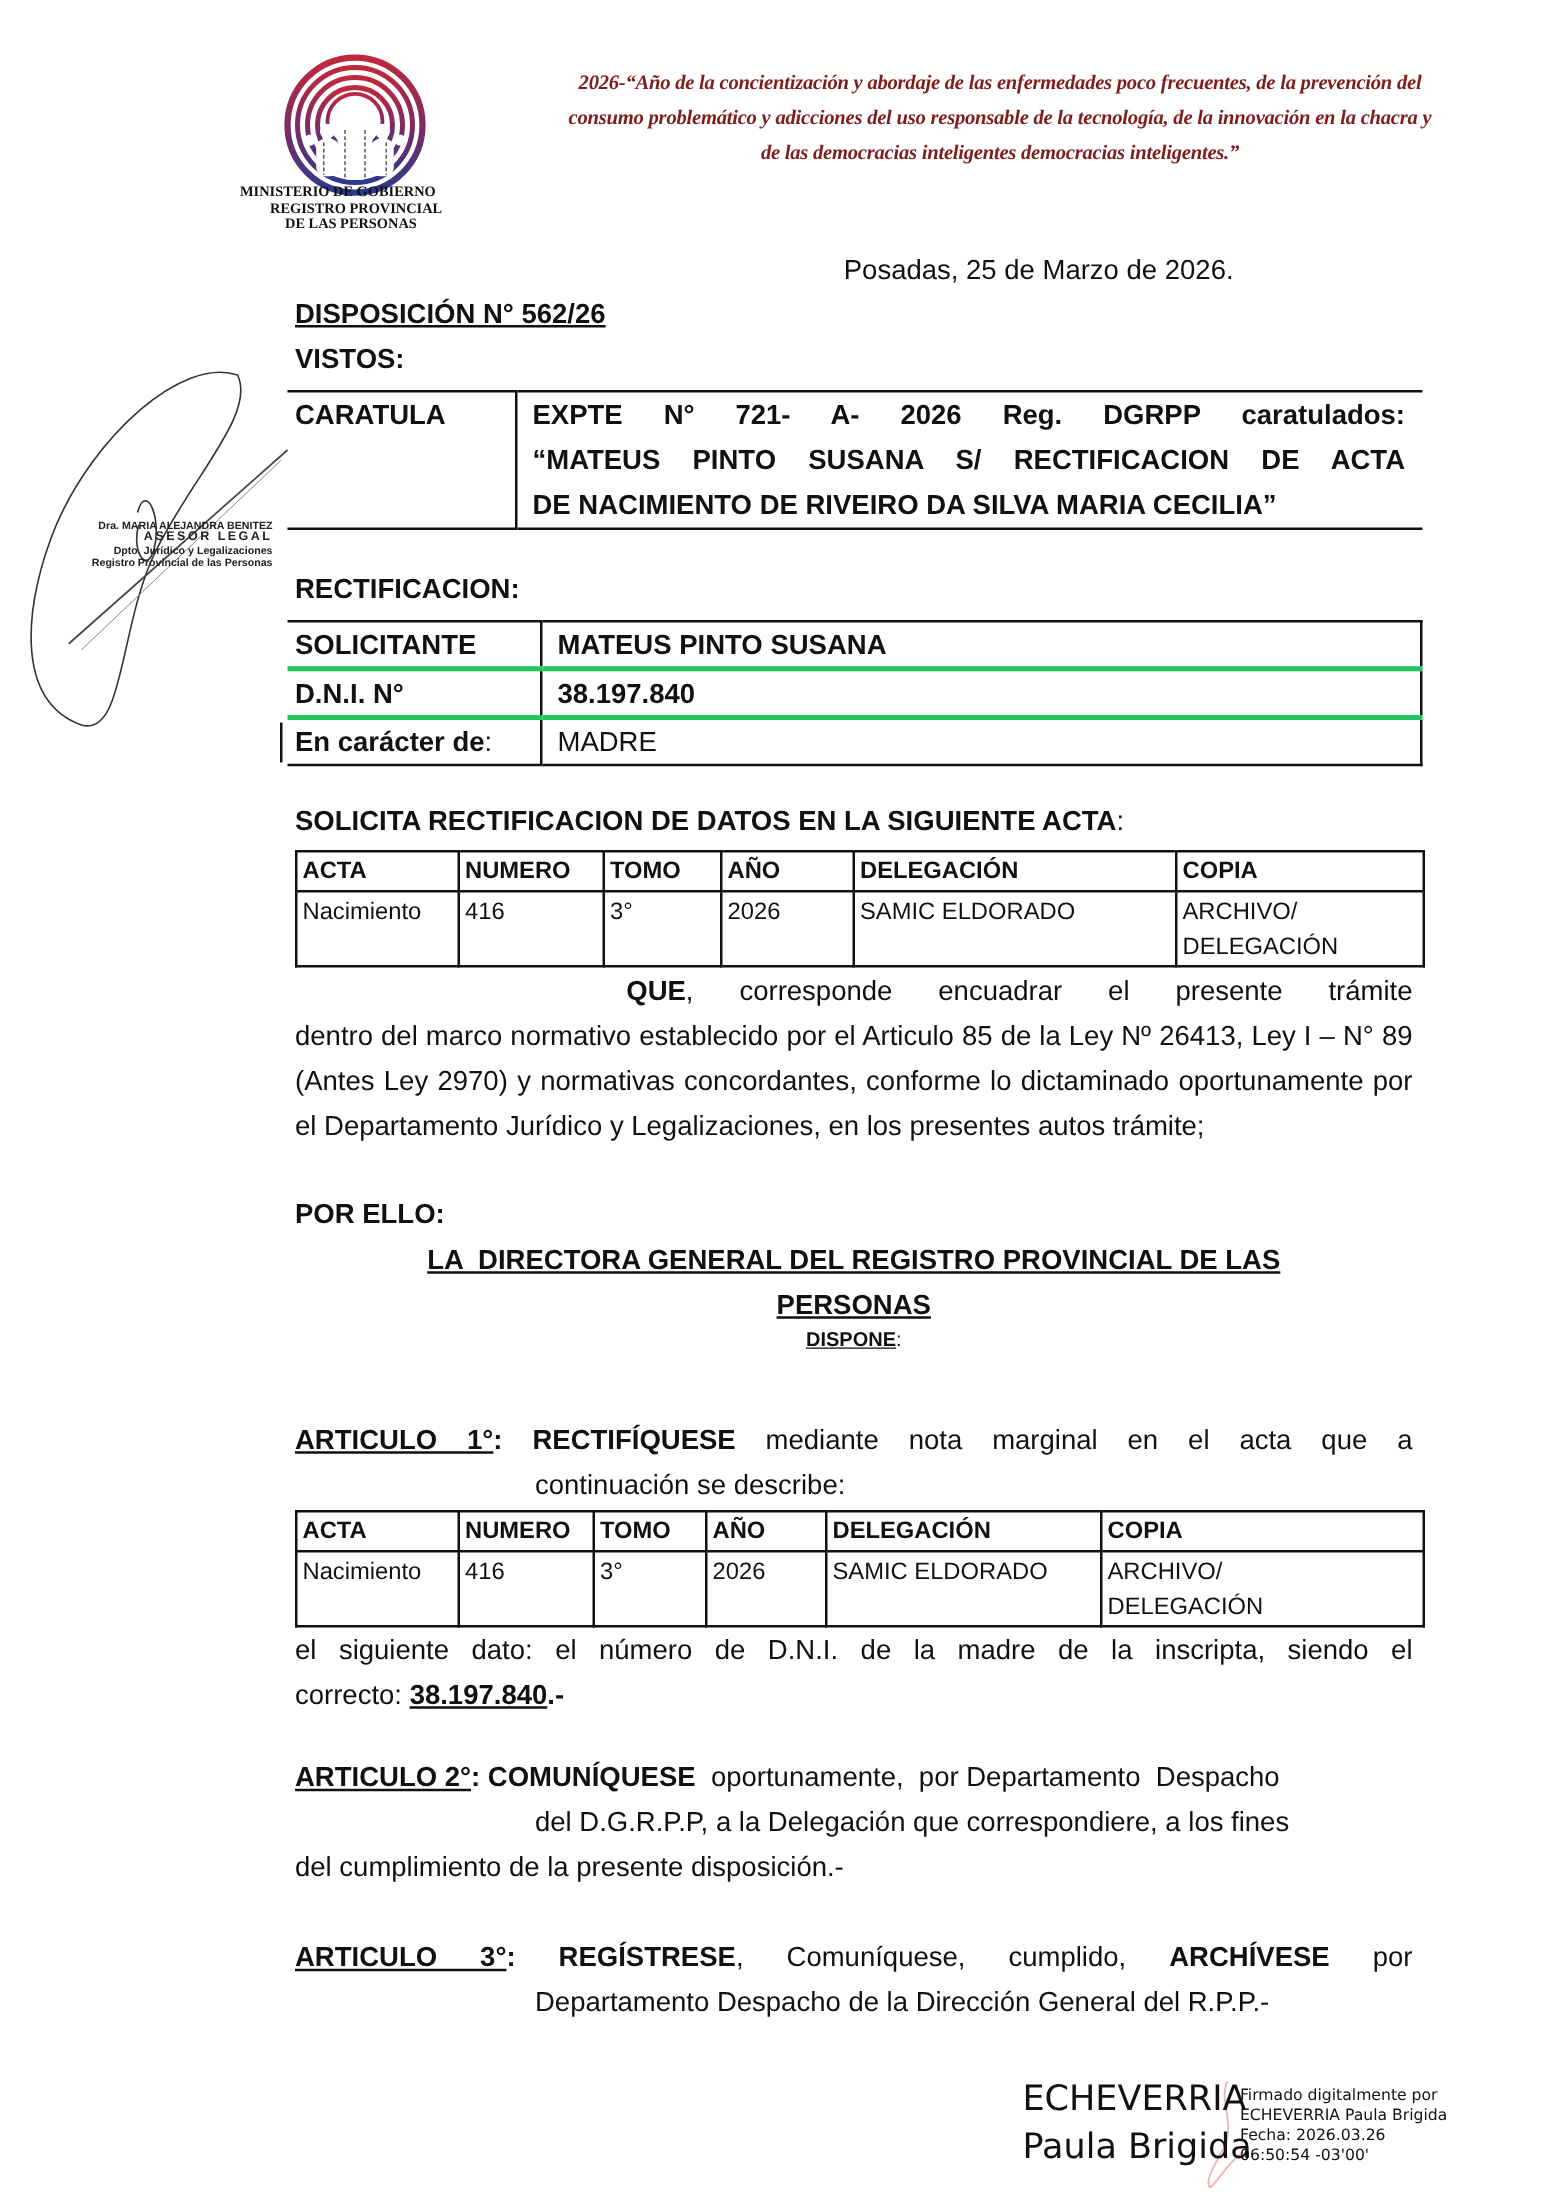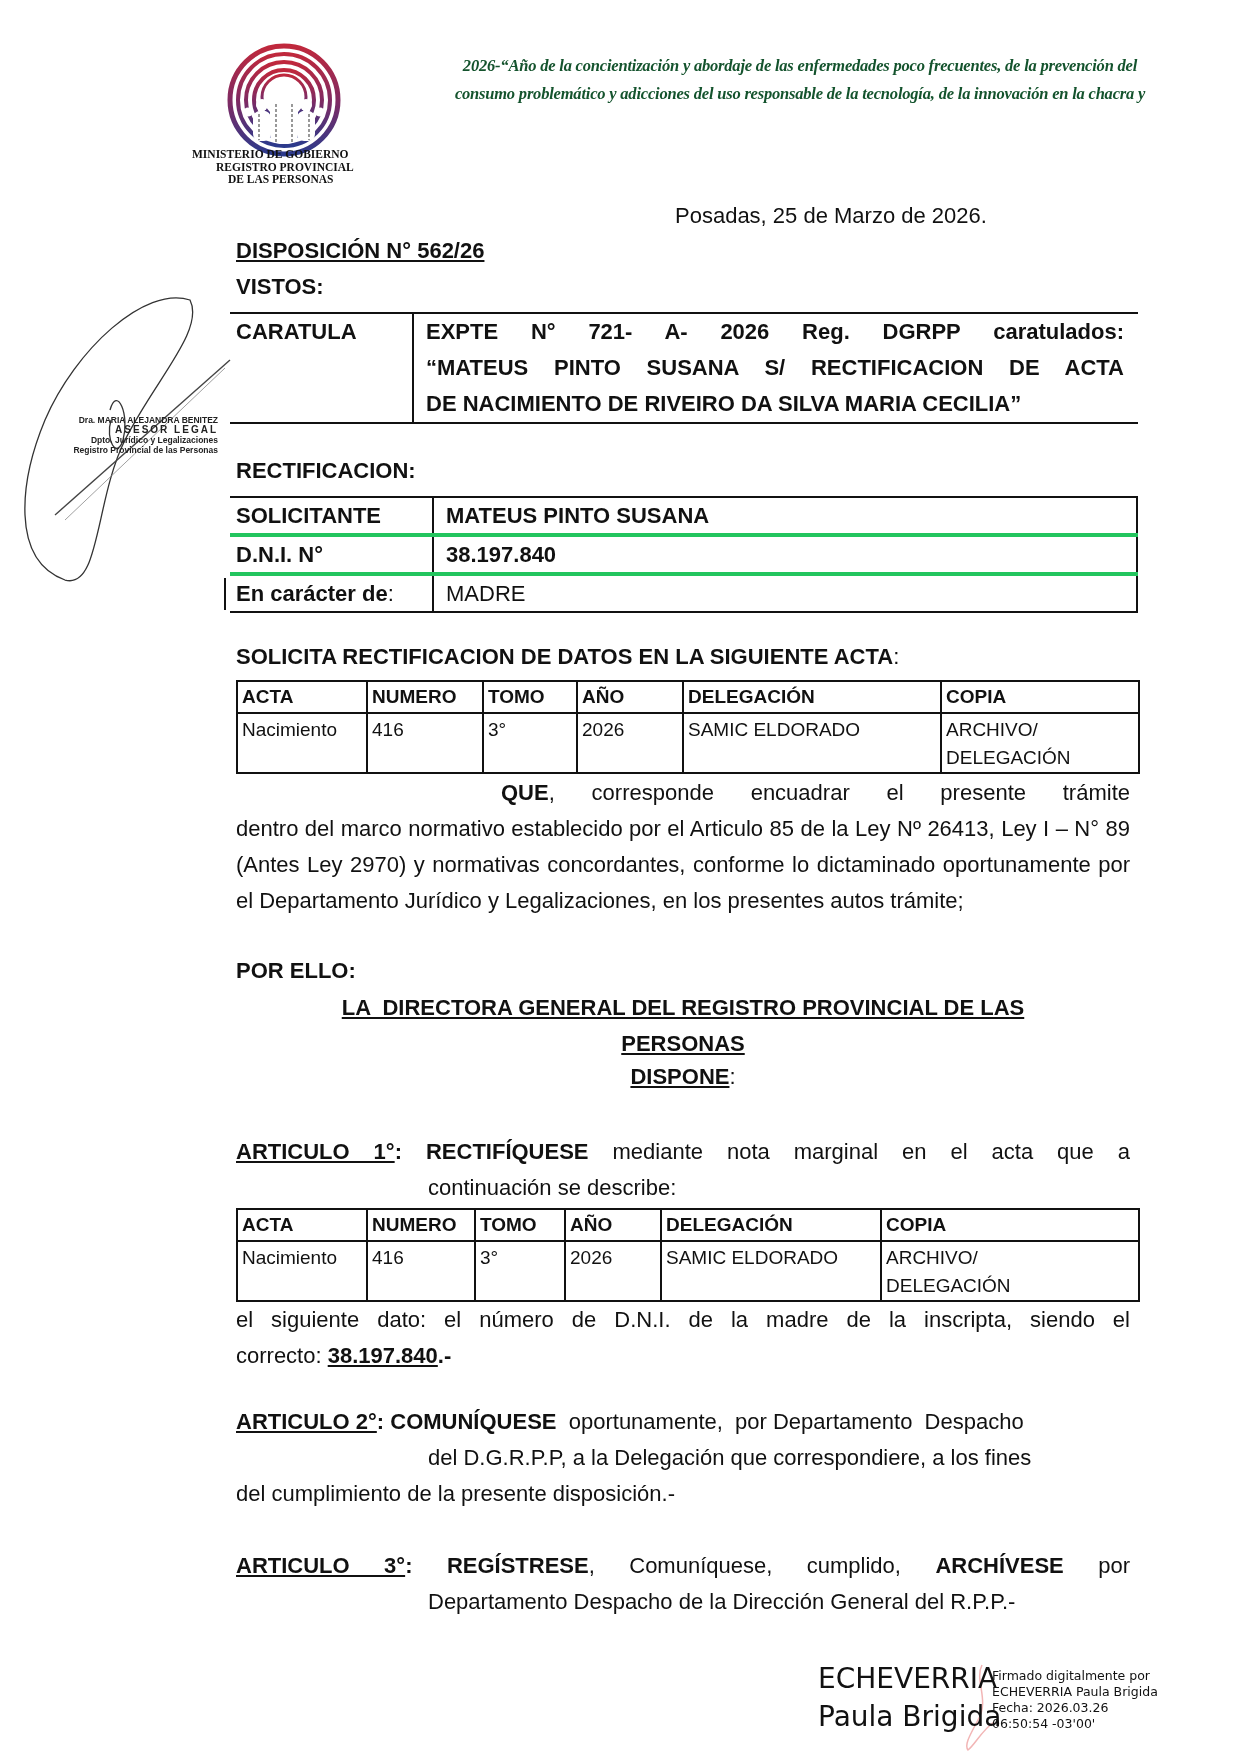--- a/index.html
+++ b/index.html
@@ -8,21 +8,21 @@
   .abs { position: absolute; }
 
   
   .logo { left: 226px; top: 42px; width: 116px; height: 116px; }
   .ministry { left: 192px; top: 148px; font-family: "Liberation Serif", serif; font-weight: bold;
               font-size: 11.5px; line-height: 12.5px; color: #111; }
   .ministry div:nth-child(2) { padding-left: 24px; }
   .ministry div:nth-child(3) { padding-left: 36px; }
   .motto { left: 430px; top: 52px; width: 740px; text-align: center;
            font-family: "Liberation Serif", serif; font-style: italic; font-weight: bold;
-           font-size: 16.5px; line-height: 28px; color: #14532d; letter-spacing: -0.2px; }
+           font-size: 16.5px; line-height: 28px; color: #7f1d1d; letter-spacing: -0.2px; }
 
   
   .stamp-sig { left: 5px; top: 290px; width: 230px; height: 300px; }
   .stamp-text { left: 38px; top: 415px; width: 180px; text-align: right;
                 font-family: "Liberation Sans", sans-serif; font-weight: bold; font-size: 8.5px;
                 line-height: 10px; color: #222; }
   .stamp-text div:nth-child(2) { letter-spacing: 2px; font-size: 10px; }
   .u { text-decoration: underline; }
 
   .date { left: 675px; top: 203px; font-size: 22px; }
@@ -54,21 +54,21 @@
   .acta1 { left: 236px; top: 680px; }
   .acta2 { left: 236px; top: 1208px; }
 
   .para { left: 236px; width: 894px; font-size: 22px; line-height: 36px; text-align: justify; }
   .que { top: 775px; }
   .que .indent { padding-left: 265px; }
   .porello { left: 236px; top: 958px; font-size: 22px; font-weight: bold; }
   .directora { left: 236px; width: 894px; top: 990px; text-align: center; font-size: 22px;
                font-weight: bold; line-height: 36px; }
   .directora .u { text-decoration: underline; }
-  .dispone { left: 236px; width: 894px; top: 1064px; text-align: center; font-size: 22px; font-weight: bold; }
+  .dispone { left: 236px; width: 894px; top: 1064px; text-align: center; font-size: 16px; font-weight: bold; }
 
   .art { left: 236px; width: 894px; font-size: 22px; line-height: 36px; }
   .art .row1 { text-align: justify; text-align-last: justify; }
   .art .hang { padding-left: 192px; }
   .art1 { top: 1134px; }
   .art1b { left: 236px; width: 894px; top: 1302px; font-size: 22px; line-height: 36px; }
   .art1b .row1 { text-align: justify; text-align-last: justify; }
   .art2 { top: 1404px; }
   .art3 { top: 1548px; }
 
@@ -108,20 +108,21 @@
 
 <div class="abs ministry">
   <div>MINISTERIO DE GOBIERNO</div>
   <div>REGISTRO PROVINCIAL</div>
   <div>DE LAS PERSONAS</div>
 </div>
 
 <div class="abs motto">
   <div>2026-“Año de la concientización y abordaje de las enfermedades poco frecuentes, de la prevención del</div>
   <div>consumo problemático y adicciones del uso responsable de la tecnología, de la innovación en la chacra y</div>
+  <div>de las democracias inteligentes democracias inteligentes.”</div>
 </div>
 
 <svg class="abs stamp-sig" viewBox="0 0 230 300">
   <path d="M185,10 C140,-5 70,60 40,130 C15,190 5,270 60,290 C95,300 90,210 120,150 C150,90 200,40 185,10 Z" fill="none" stroke="#333" stroke-width="1.3"></path>
   <path d="M105,120 C112,95 125,125 118,150 C112,170 100,150 106,130" fill="none" stroke="#333" stroke-width="1.3"></path>
   <line x1="50" y1="225" x2="225" y2="70" stroke="#444" stroke-width="1.4"></line>
   <line x1="60" y1="230" x2="220" y2="78" stroke="#888" stroke-width="0.8"></line>
 </svg>
 <div class="abs stamp-text">
   <div>Dra. MARIA ALEJANDRA BENITEZ</div>

